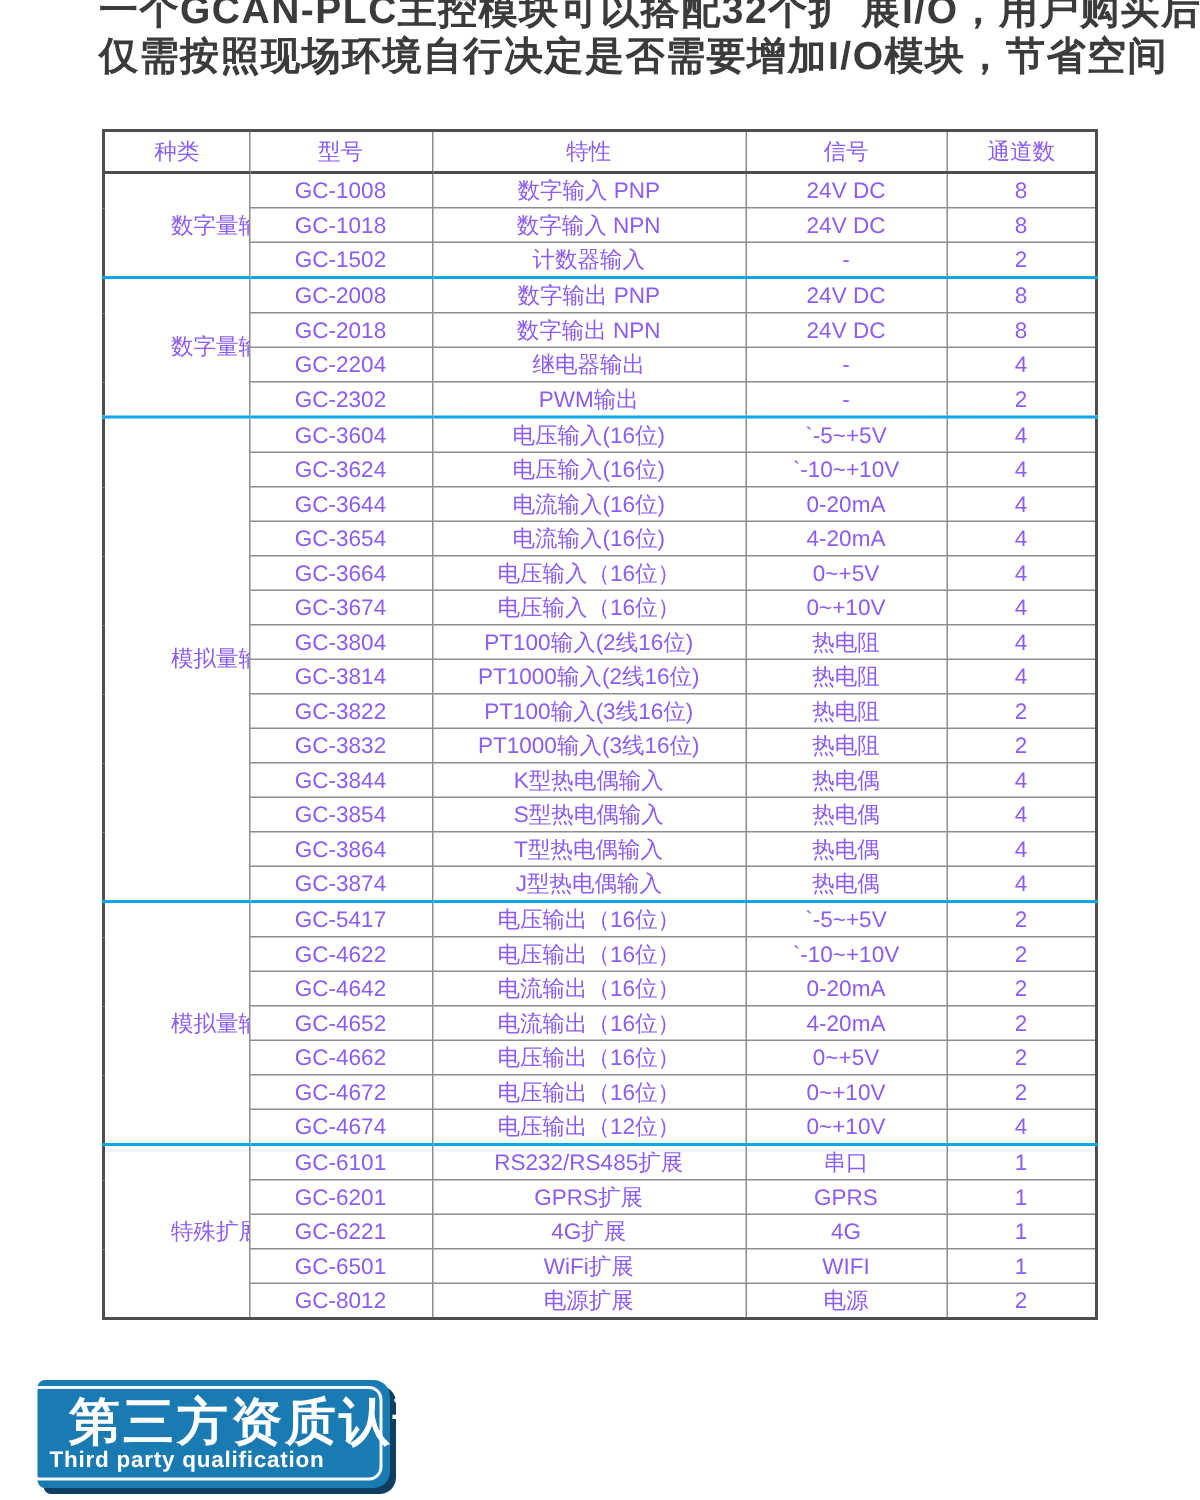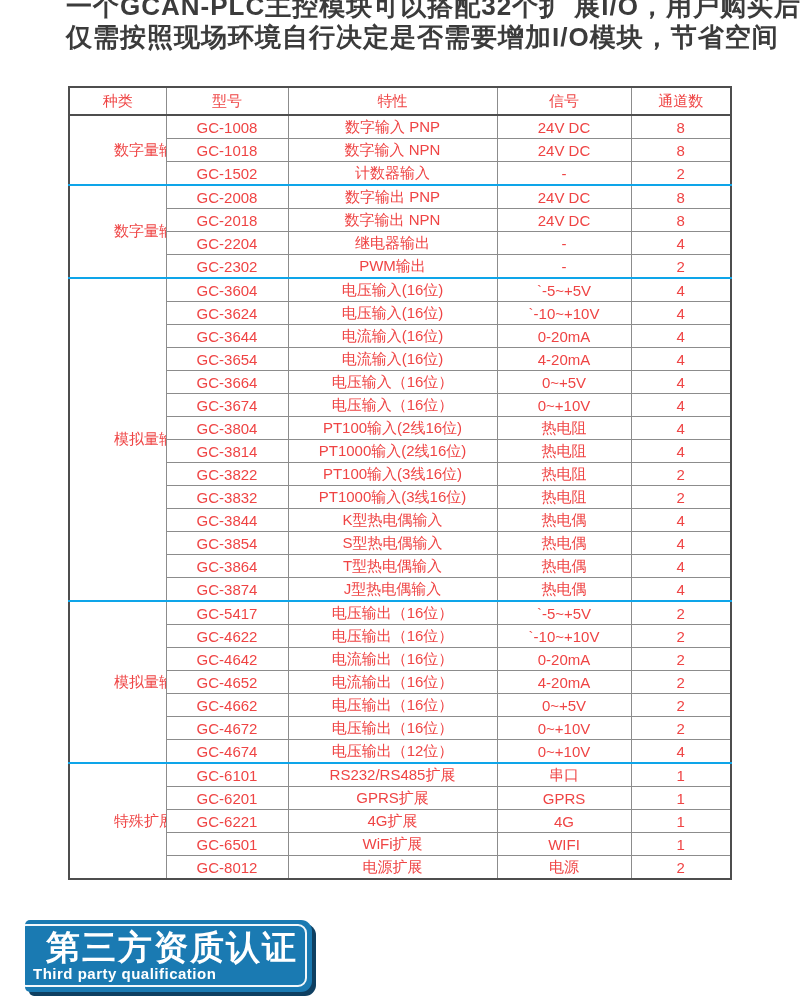--- a/index.html
+++ b/index.html
@@ -29,21 +29,21 @@
 
   
   .spec-table {
     position: absolute;
     left: 68px;
     top: 86px;
     width: 662px;
     border-collapse: collapse;
     table-layout: fixed;
     font-size: 15px;
-    color: #ef4444;
+    color: #8b5cf6;
     border-radius: 18px;
   }
   .spec-table th, .spec-table td {
     border: 1px solid #8c8c8c;
     text-align: center;
     vertical-align: middle;
     padding: 0;
     overflow: hidden;
     white-space: nowrap;
     font-weight: normal;
@@ -53,21 +53,21 @@
   .spec-table { border: 2px solid #4e4e4e; }
   .spec-table thead th { border-bottom: 2px solid #4e4e4e; }
   .spec-table tr.group-start td { border-top: 2px solid #0ea5e9; }
   .spec-table td.cat { font-size: 15px; padding-left: 44px; }
 
   
   .banner {
     position: absolute;
     left: 25px;
     top: 920px;
-    width: 287px;
+    width: 235px;
     height: 72px;
     background: var(--banner-bg, #1a7ab2);
     border-radius: 5px 11px 11px 5px;
     box-shadow: 4px 4px 0 var(--banner-edge, #0e3f61);
   }
   .banner::before {
     content: "";
     position: absolute;
     top: 4px; right: 5px; bottom: 5px; left: -8px;
     border: 2px solid rgba(255,255,255,0.95);

